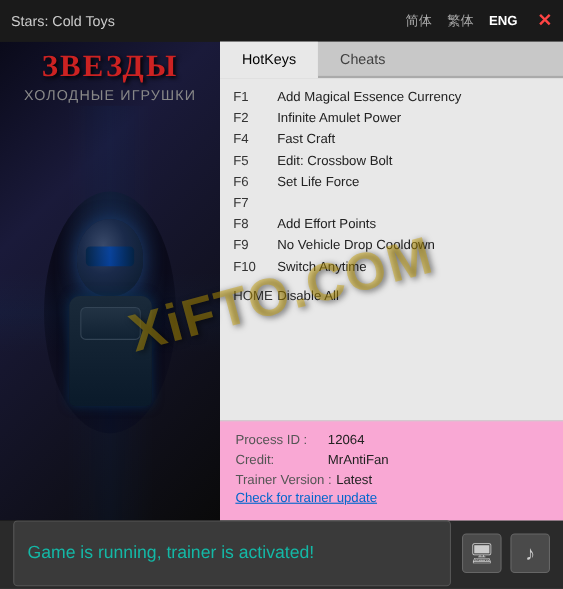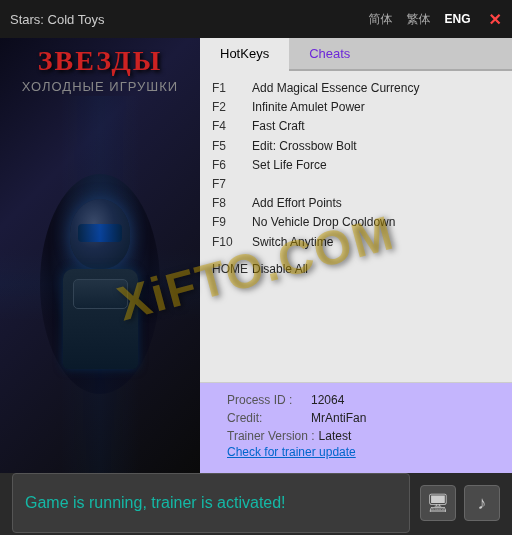--- a/index.html
+++ b/index.html
@@ -174,21 +174,21 @@
     .tabs {
       display: flex;
       background: #c8c8c8;
       border-bottom: 2px solid #aaa;
       align-items: flex-end;
     }
     .tab {
       padding: 8px 20px;
       font-size: 13px;
       cursor: pointer;
-      color: #6d28d9;
+      color: #404040;
     }
     .tab.active {
       background: #e8e8e8;
       color: #000;
       border-bottom: 2px solid #e8e8e8;
       margin-bottom: -2px;
     }
 
     
     .hotkeys-content {
@@ -210,24 +210,24 @@
     }
     .hotkey-desc {
       color: #222;
     }
     .hotkey-spacer {
       height: 8px;
     }
 
     
     .info-section {
-      padding: 10px 27px;
+      padding: 10px 14px;
       font-size: 12px;
       color: #222;
-      background: #c4b5fd;
+      background: #f9a8d4;
       border-top: 1px solid #ccc;
     }
     .info-row {
       margin-bottom: 4px;
       display: flex;
       align-items: baseline;
       gap: 4px;
     }
     .info-label {
       color: #555;

